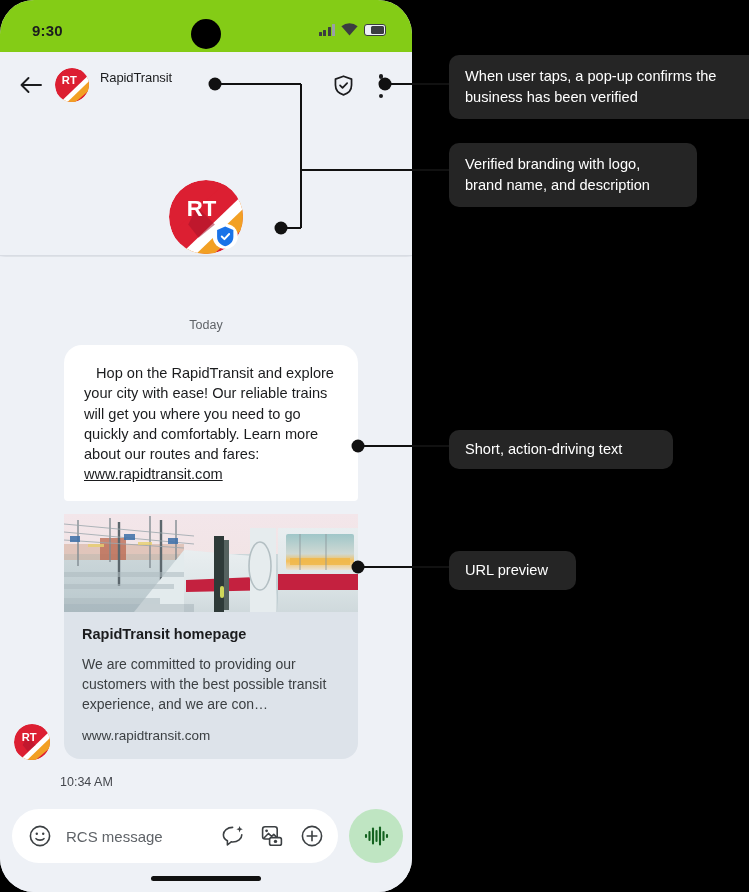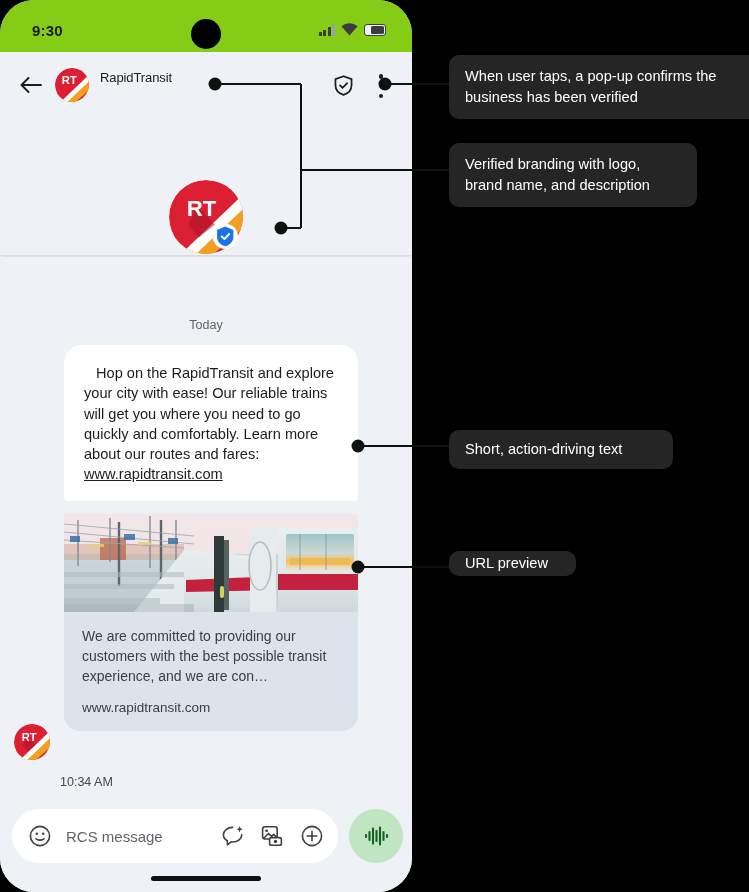--- a/index.html
+++ b/index.html
@@ -157,21 +157,21 @@
 
   
   .callout {
     position: absolute; background:#252525; color:#fff;
     border-radius: 10px; padding: 11px 16px;
     font-size: 14.6px; line-height: 21px;
   }
   .c1 { left: 449px; top: 55px; width: 316px; }
   .c2 { left: 449px; top: 143px; width: 248px; }
   .c3 { left: 449px; top: 430px; width: 224px; padding: 9px 16px; }
-  .c4 { left: 449px; top: 551px; width: 127px; padding: 2px 16px; }
+  .c4 { left: 449px; top: 551px; width: 127px; padding: 9px 16px; }
 
   .lines { position:absolute; left:0; top:0; width:749px; height:892px; pointer-events:none; }
 </style>
 </head>
 <body>
 
 <div id="root">
 
   <div class="phone">
 
@@ -337,20 +337,21 @@
             <rect x="156" y="72" width="4" height="12" rx="2" fill="#cfd75a"></rect>
             <g fill="#aebbc0" opacity=".55">
               <rect x="0" y="58" width="120" height="5"></rect>
                 <rect x="0" y="70" width="110" height="5"></rect>
               <rect x="0" y="84" width="96" height="6"></rect>
             </g>
             <rect x="0" y="90" width="130" height="8" fill="#8e9ea5" opacity=".35"></rect>
           </svg>
         </div>
         <div class="preview-body">
+          <div class="preview-title">RapidTransit homepage</div>
           <div class="preview-desc">We are committed to providing our customers with the best possible transit experience, and we are con…</div>
           <div class="preview-url">www.rapidtransit.com</div>
         </div>
       </div>
 
       <div class="msg-avatar">
         <svg width="36" height="36" viewBox="0 0 100 100">
           <defs>
               <clipPath id="cpC">
                 <circle cx="50" cy="50" r="50"></circle>

